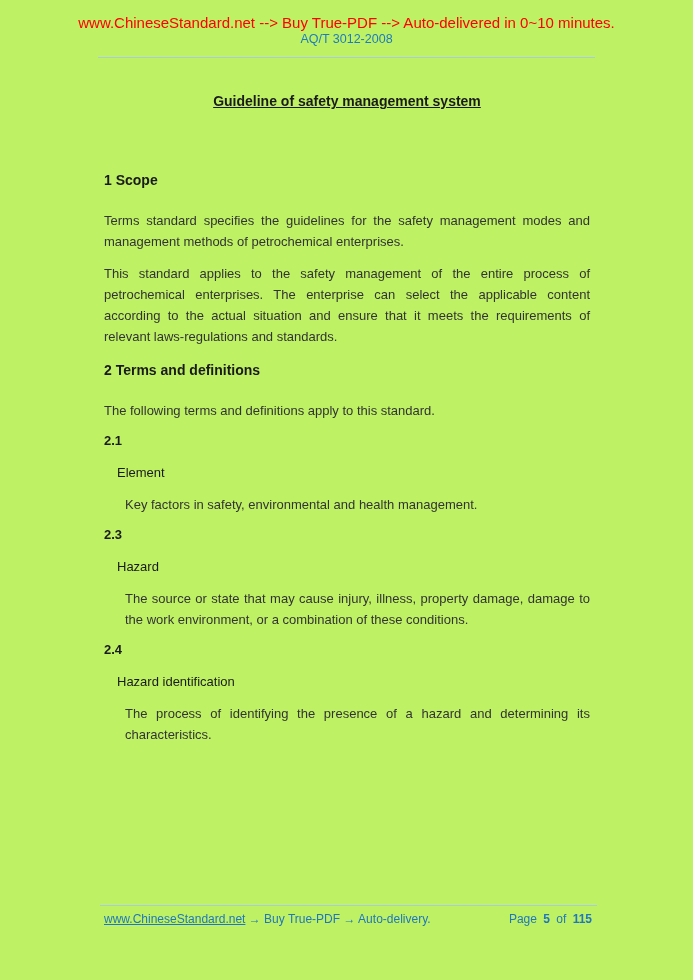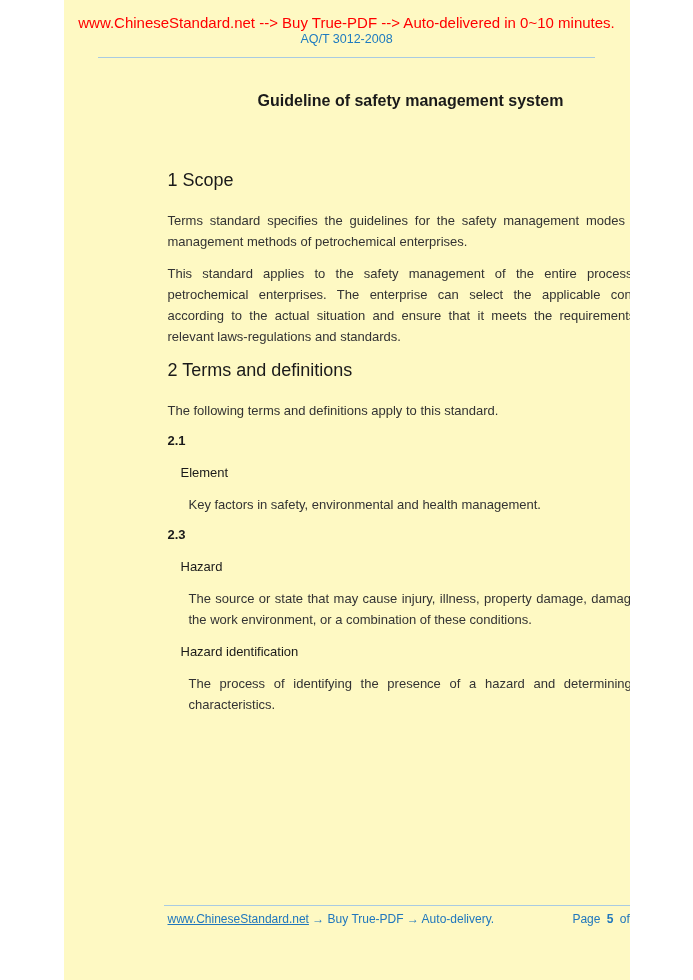--- a/index.html
+++ b/index.html
@@ -1,48 +1,49 @@
 <!DOCTYPE html>
 <html><head>
 <meta charset="utf-8">
 <style>
   * { margin: 0; padding: 0; box-sizing: border-box; }
   html, body { background: #ffffff; }
   .page {
     position: relative;
-    width: 566px;
+    width: 693px;
     height: 980px;
     margin: 0 auto;
-    background: #fef9c3;
+    background: #bef264;
     font-family: "Liberation Sans", sans-serif;
     color: #333333;
     overflow: hidden;
   }
   .top-header { text-align: center; padding-top: 14px; }
   .promo-line { color: #ff0000; font-size: 15px; line-height: 18px; }
   .standard-code { color: #1e7bc0; font-size: 12.5px; line-height: 14px; }
   .header-rule {
     width: 497px;
     margin: 11px auto 0 auto;
     border: none;
     border-top: 1px solid #a9cbe2;
     height: 0;
   }
   .content { width: 486px; margin-left: 104px; }
   .doc-title {
     margin-top: 25px;
-    font-size: 16px;
+    font-size: 14px;
     font-weight: bold;
     color: #1a1a1a;
     text-align: center;
     line-height: 36px;
+    text-decoration: underline;
   }
   .section-heading {
-    font-size: 18px;
-    font-weight: normal;
+    font-size: 14px;
+    font-weight: bold;
     color: #1a1a1a;
     line-height: 24px;
   }
   .scope-heading { margin-top: 49px; }
   .terms-heading { margin-top: 11px; }
   .body-para {
     font-size: 13px;
     line-height: 21px;
     text-align: justify;
     margin-top: 11px;
@@ -134,20 +135,21 @@
     </div>
 
 
     <div>
       <div class="term-number">2.3</div>
       <div class="term-name">Hazard</div>
       <p class="term-def">The source or state that may cause injury, illness, property damage, damage to the work environment, or a combination of these conditions.</p>
     </div>
 
     <div>
+      <div class="term-number">2.4</div>
       <div class="term-name">Hazard identification</div>
       <p class="term-def">The process of identifying the presence of a hazard and determining its characteristics.</p>
     </div>
 
   </div>
 
   <hr class="footer-rule">
 
   <div class="footer-bar">
     <span><span class="footer-link">www.ChineseStandard.net</span><span> → Buy True-PDF → Auto-delivery.</span></span>

